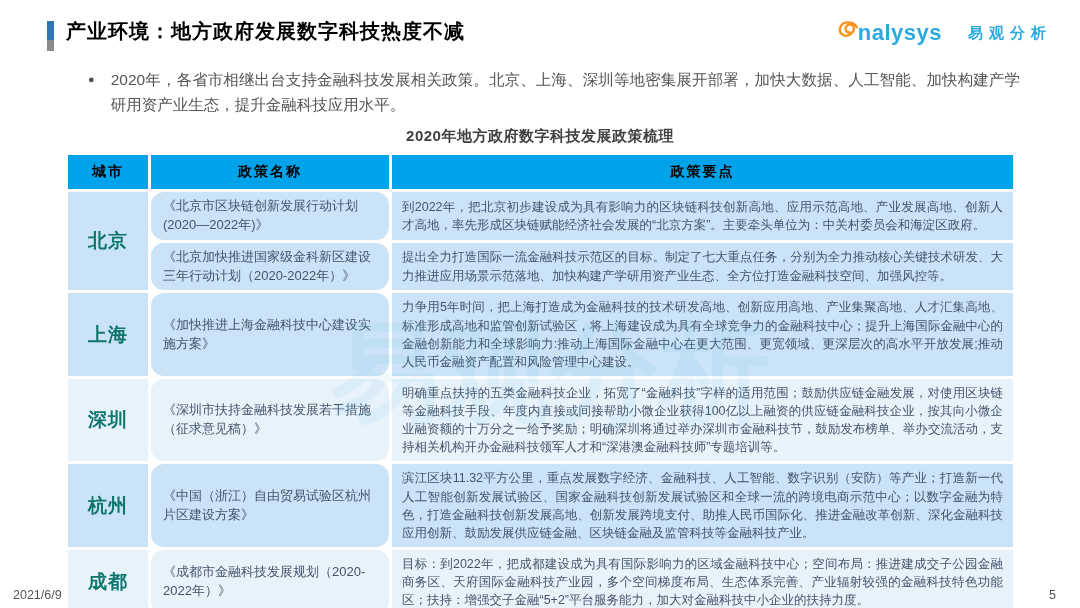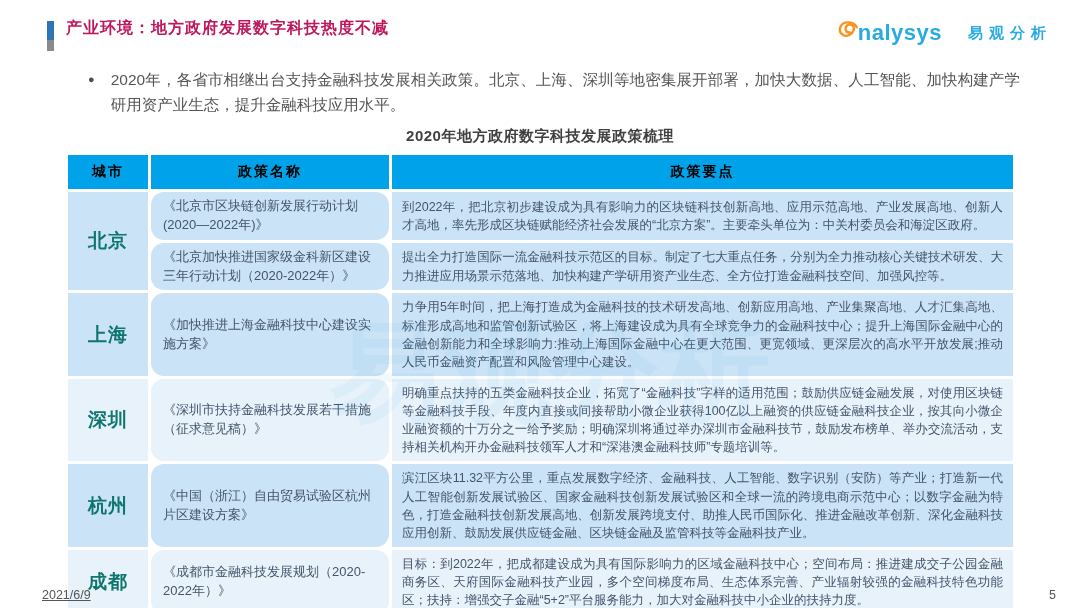--- a/index.html
+++ b/index.html
@@ -23,21 +23,21 @@
   .slide-header{
     display:flex;align-items:flex-start;justify-content:space-between;
     padding:18px 28px 0 47px;
   }
   .title-wrap{display:flex;align-items:stretch;}
   .accent-bar{
     width:7px;margin-right:12px;margin-top:3px;height:30px;
     background:linear-gradient(to bottom,var(--accent) 0 62%,#8a8a8a 62% 100%);
   }
   .page-title{
-    font-size:16px;font-weight:bold;color:#be185d;letter-spacing:1px;
+    font-size:20px;font-weight:bold;color:#000000;letter-spacing:1px;
   }
   .logo{display:flex;flex-direction:row;align-items:flex-start;line-height:1;margin-top:2px;}
   .logo-top{display:flex;align-items:flex-end;}
   .logo-swirl{width:26px;height:24px;margin-right:-3px;}
   .logo-en{font-size:22px;font-weight:bold;color:#29ABE2;letter-spacing:0.5px;}
   .logo-cn{font-size:15px;font-weight:bold;color:#29ABE2;letter-spacing:6px;margin:5px 0 0 26px;}
   
   .bullet-row{
     display:flex;align-items:flex-start;
     margin:16px 60px 0 88px;
@@ -78,21 +78,21 @@
     position:absolute;left:330px;top:300px;width:560px;
     font-size:110px;font-weight:bold;color:#29ABE2;opacity:0.06;
     pointer-events:none;white-space:nowrap;z-index:5;
   }
   
   .slide-footer{
     position:absolute;left:0;right:0;bottom:0;height:26px;
     display:flex;align-items:center;
     font-size:12.5px;color:#555555;
   }
-  .footer-date{position:absolute;left:42px;text-decoration:underline;}
+  .footer-date{position:absolute;left:13px;}
   .footer-slogan{width:100%;text-align:center;}
   .footer-page{position:absolute;right:24px;}
 </style>
 </head>
 <body>
 
 <div class="slide-header">
   <div class="title-wrap">
     <div class="accent-bar"></div>
     <div class="page-title">产业环境：地方政府发展数字科技热度不减</div>

